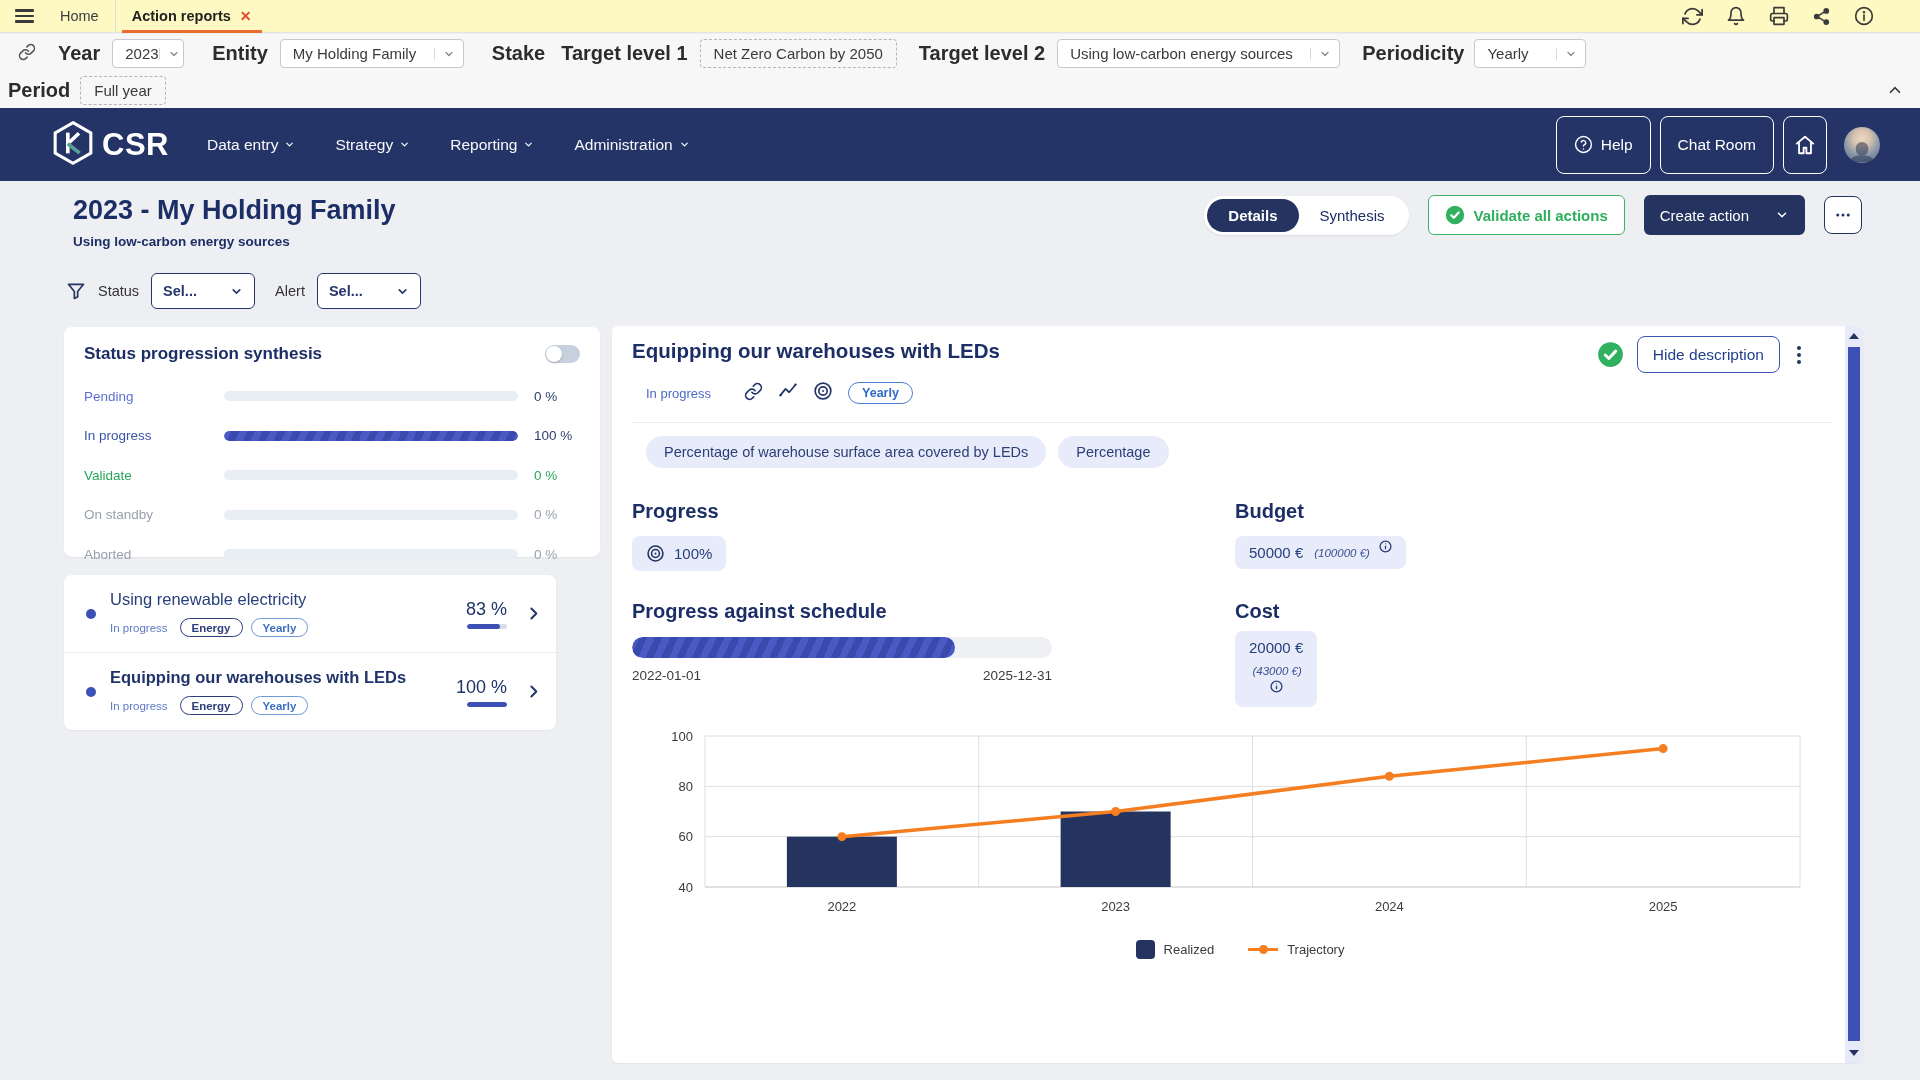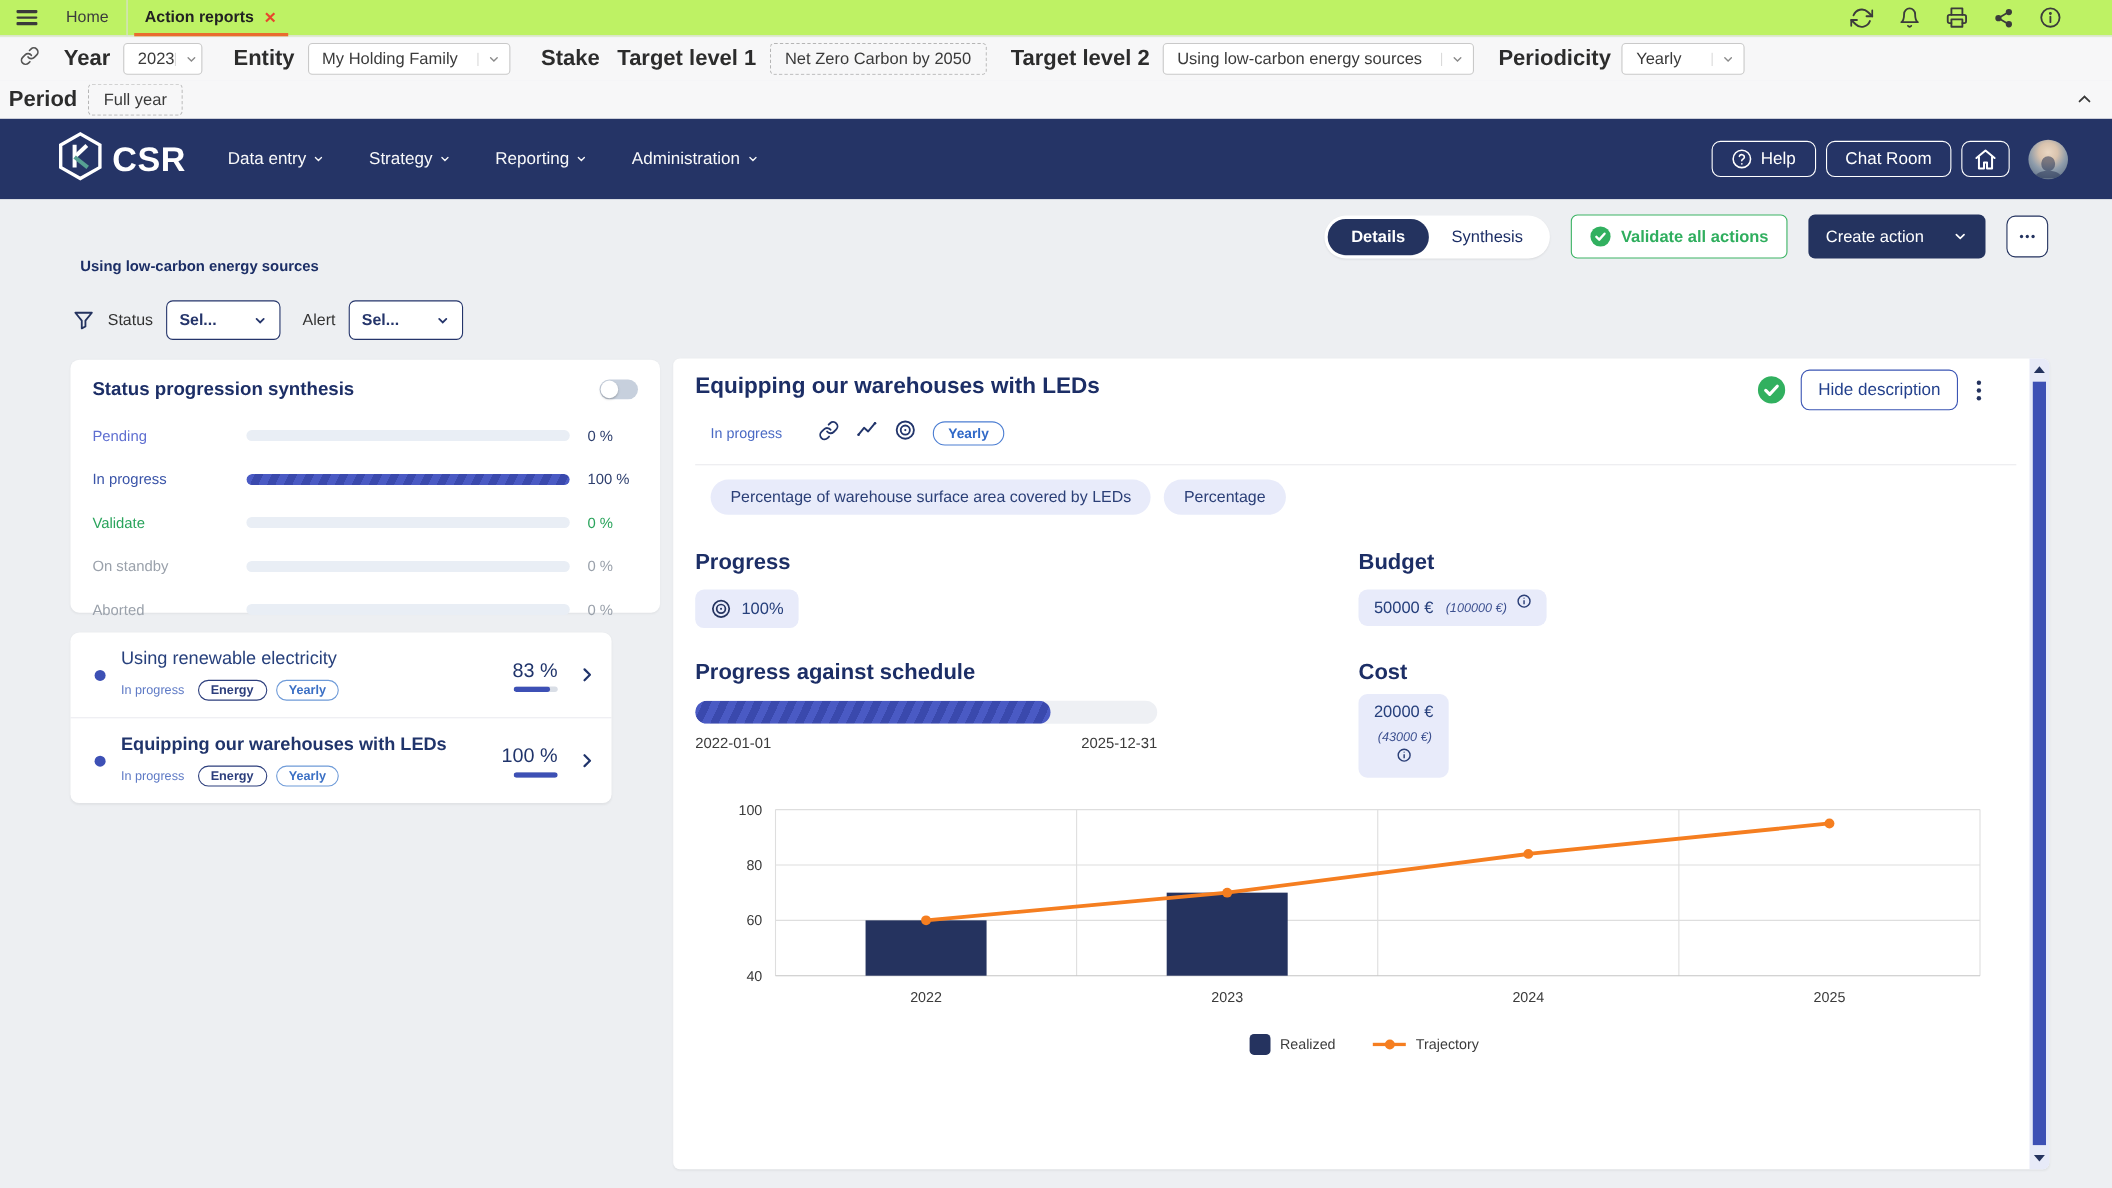--- a/index.html
+++ b/index.html
@@ -2,21 +2,21 @@
 <html><head>
 <meta charset="utf-8">
 <style>
   * { margin:0; padding:0; box-sizing:border-box; }
   html,body { width:1920px; height:1080px; overflow:hidden; background:#edeff2;
     font-family:"Liberation Sans", sans-serif; }
   .app { position:relative; width:1920px; height:1080px; }
 
   
   .topbar { position:absolute; left:0; top:0; width:1920px; height:33px;
-    background:#bef264; border-bottom:1px solid #e3e3e3; display:flex; align-items:center; }
+    background:#fef9c3; border-bottom:1px solid #e3e3e3; display:flex; align-items:center; }
   .hamburger { width:40px; height:33px; display:flex; flex-direction:column; justify-content:center;
     align-items:center; gap:3px; cursor:pointer; margin-left:4px;}
   .hamburger i { display:block; width:19px; height:2.4px; background:#3a3a3a; border-radius:1px;}
   .tab { height:33px; display:flex; align-items:center; padding:0 16px; font-size:14.5px; color:#3c3c3c; position:relative;}
   .tab.home { border-right:1px solid #dcdcdc; }
   .tab.active { font-weight:bold; color:#222; }
   .tab.active::after { content:""; position:absolute; left:6px; right:6px; bottom:0; height:3px; background:#e96c2f; }
   .tab .close { color:#e8462d; font-weight:bold; margin-left:9px; font-size:14px; }
   .top-icons { margin-left:auto; display:flex; align-items:center; gap:23px; padding-right:46px; color:#3b3b3b;}
   .top-icons svg { display:block; cursor:pointer;}
@@ -36,21 +36,21 @@
   .collapse-chev { position:absolute; right:16px; top:8px; color:#3a3a3a; cursor:pointer;}
 
   
   .navbar { position:absolute; left:0; top:108px; width:1920px; height:73px; background:#253466;
     display:flex; align-items:center; color:#fff; }
   .brand { display:flex; align-items:center; gap:6px; margin-left:50px; cursor:pointer;}
   .brand-name { font-size:31px; font-weight:bold; letter-spacing:.5px; }
   .nav-items { display:flex; align-items:center; gap:40px; margin-left:38px; }
   .nav-item { font-size:15.5px; display:flex; align-items:center; gap:6px; cursor:pointer; opacity:.97;}
   .nav-right { margin-left:auto; display:flex; align-items:center; gap:9px; margin-right:40px; }
-  .nav-btn { height:33px; border:1px solid #fff; border-radius:8px; background:transparent; color:#fff;
+  .nav-btn { height:58px; border:1px solid #fff; border-radius:8px; background:transparent; color:#fff;
     font-size:15.5px; font-family:inherit; display:flex; align-items:center; gap:8px; padding:0 17px; cursor:pointer;text-align:right;}
   .nav-btn.icon-only { width:44px; justify-content:center; padding:0;}
   .avatar { width:36px; height:36px; border-radius:50%; margin-left:8px; cursor:pointer;
     background:radial-gradient(circle at 50% 32%, #ead7c3 0%, #d9c3ae 28%, #8e9cab 55%, #4f617a 100%);
     display:flex; align-items:flex-end; justify-content:center; overflow:hidden;}
 
   
   .content { position:absolute; left:0; top:181px; width:1920px; height:899px; }
   .page-title { position:absolute; left:73px; top:14px; font-size:27px; font-weight:bold; color:#1c2e66;}
   .page-subtitle { position:absolute; left:73px; top:53px; font-size:13.5px; font-weight:bold; color:#1c2e66;}
@@ -324,20 +324,21 @@
       <div class="avatar">
         <svg width="30" height="22" viewBox="0 0 24 16" fill="rgba(40,52,86,.55)">
             <path d="M12 0a5 5 0 0 1 5 5v1a5 5 0 0 1-10 0V5a5 5 0 0 1 5-5zM2 16c1-4 5-5.5 10-5.5S21 12 22 16z"></path>
           </svg>
       </div>
     </div>
   </div>
 
   <div class="content">
 
+    <div class="page-title">2023 - My Holding Family</div>
     <div class="page-subtitle">Using low-carbon energy sources</div>
 
     <div class="header-actions">
       <div class="seg-toggle">
         <span class="seg active">Details</span>
         <span class="seg">Synthesis</span>
       </div>
       <button class="btn-validate">
         <svg width="20" height="20" viewBox="0 0 24 24">
             <circle cx="12" cy="12" r="11" fill="#31b05f"></circle>

